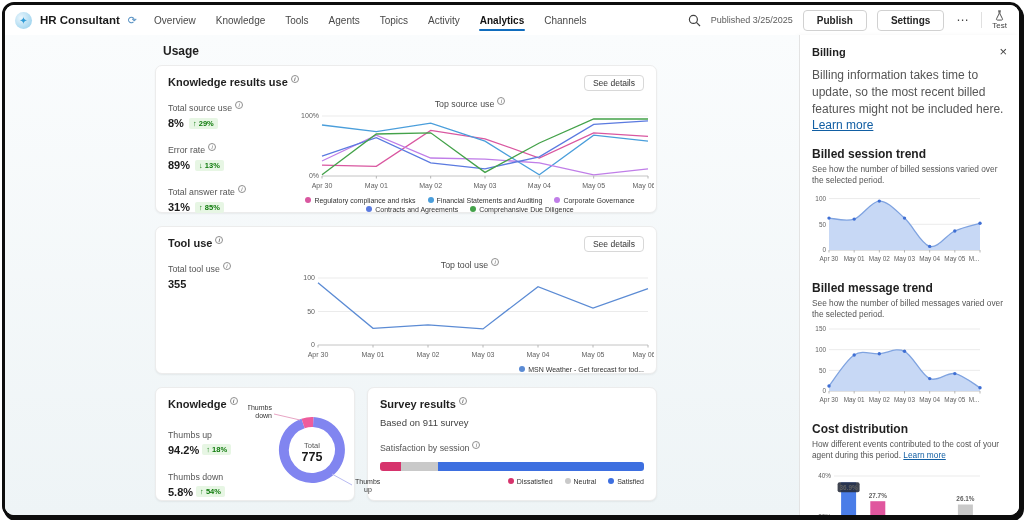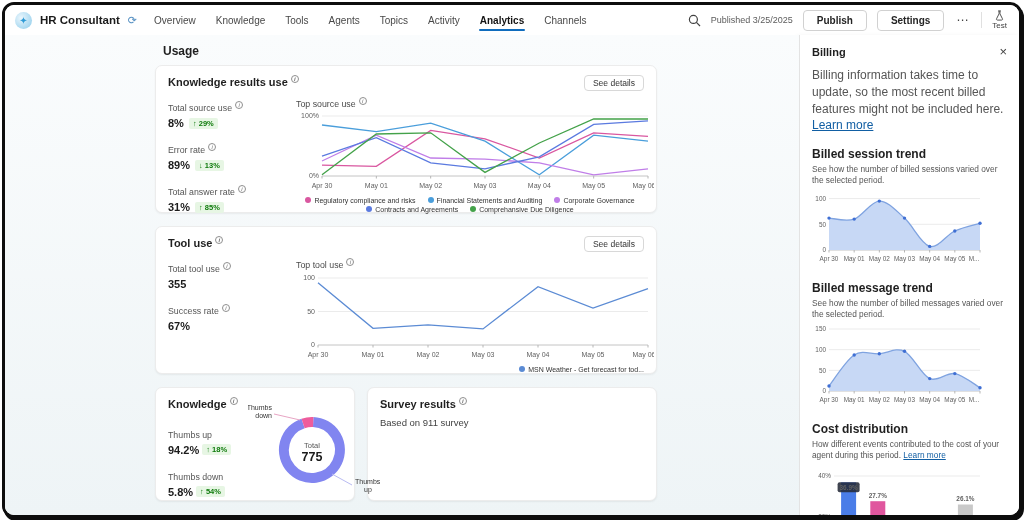--- a/index.html
+++ b/index.html
@@ -35,21 +35,21 @@
   .info::after { content:"i"; font-style:italic; }
   .card-body { display:flex; gap:16px; margin-top:6px; }
   .stats { width:112px; flex:0 0 auto; }
   .stat { margin-bottom:10px; }
   .stat-label { font-size:8.8px; color:#555; }
   .stat-val-row { display:flex; align-items:center; gap:5px; margin-top:2px; }
   .stat-val { font-size:11px; font-weight:bold; color:#1c1c1c; }
   .badge { font-size:7.5px; font-weight:bold; padding:1px 4px; border-radius:2px; white-space:nowrap; }
   .badge.good { color:#0e7a0b; background:#e7f6e4; }
   .badge.bad { color:#c4314b; background:#fbebee; }
-  .chart-col { flex:1; min-width:0; }
+  .chart-col { flex:1; min-width:0;text-align:center; }
   .chart-title { font-size:8.8px; color:#4a4a4a; margin-bottom:2px; }
   .chart text { font-size:7px; fill:#616161; }
   .legend { display:flex; flex-wrap:wrap; justify-content:center; column-gap:12px; row-gap:2px; margin-top:2px; }
   .legend.right { justify-content:flex-end; }
   .legend .li { font-size:7px; color:#333; display:inline-flex; align-items:center; gap:3px; cursor:pointer; white-space:nowrap; }
   .legend .dot { width:6px; height:6px; border-radius:50%; display:inline-block; }
 
   
   .sat-row { display:flex; gap:12px; }
   .sat-row .card { margin-bottom:0; }
@@ -192,26 +192,20 @@
             <button class="see-details">See details</button>
           </div>
           <div class="card-body">
             <div class="stats">
               <div class="stat">
                 <span class="stat-label"><span>Total tool use</span><span class="info"></span></span>
                 <div class="stat-val-row">
                     <span class="stat-val">355</span>
                   </div>
               </div>
-              <div class="stat">
-                <span class="stat-label"><span>Success rate</span><span class="info"></span></span>
-                <div class="stat-val-row">
-                    <span class="stat-val">67%</span>
-                  </div>
-              </div>
             </div>
             <div class="chart-col">
               <div class="chart-title"><span>Top tool use</span><span class="info"></span></div>
               <div class="chart"><svg width="358" height="88" viewBox="0 0 358 88">
                     <line x1="22" y1="6" x2="352" y2="6" stroke="#ebebeb" stroke-width="1"></line>
                     <text x="19" y="8.3" text-anchor="end">100</text>
                     <line x1="22" y1="39.5" x2="352" y2="39.5" stroke="#ebebeb" stroke-width="1"></line>
                     <text x="19" y="41.8" text-anchor="end">50</text>
                     <line x1="22" y1="73" x2="352" y2="73" stroke="#c4c4c4" stroke-width="1"></line>
                     <text x="19" y="75.3" text-anchor="end">0</text>
@@ -274,20 +268,33 @@
                   </svg></div>
             </div>
           </div>
 
           <div class="card card-survey">
             <div class="card-head">
               <span class="card-title"><span>Survey results</span><span class="info"></span></span>
             </div>
             <div class="survey-based">Based on 911 survey</div>
             <div class="survey-cols">
+              <div class="survey-bar-col">
+                <span class="stat-label"><span>Satisfaction by session</span><span class="info"></span></span>
+                <div class="stack-bar" id="stackbar">
+                    <span style="width:8%;background:#d6336c"></span>
+                    <span style="width:14%;background:#c9c9c9"></span>
+                    <span style="width:78%;background:#3d6fe0"></span>
+                  </div>
+                <div class="legend right" style="margin-top:7px" id="satlegend">
+                    <span class="li"><span class="dot" style="background:#d6336c"></span>Dissatisfied</span>
+                    <span class="li"><span class="dot" style="background:#c9c9c9"></span>Neutral</span>
+                    <span class="li"><span class="dot" style="background:#3d6fe0"></span>Satisfied</span>
+                  </div>
+              </div>
             </div>
           </div>
         </div>
 
       </div>
     </div>
 
     <div class="billing">
       <div class="billing-head">
         <span class="billing-title">Billing</span>

